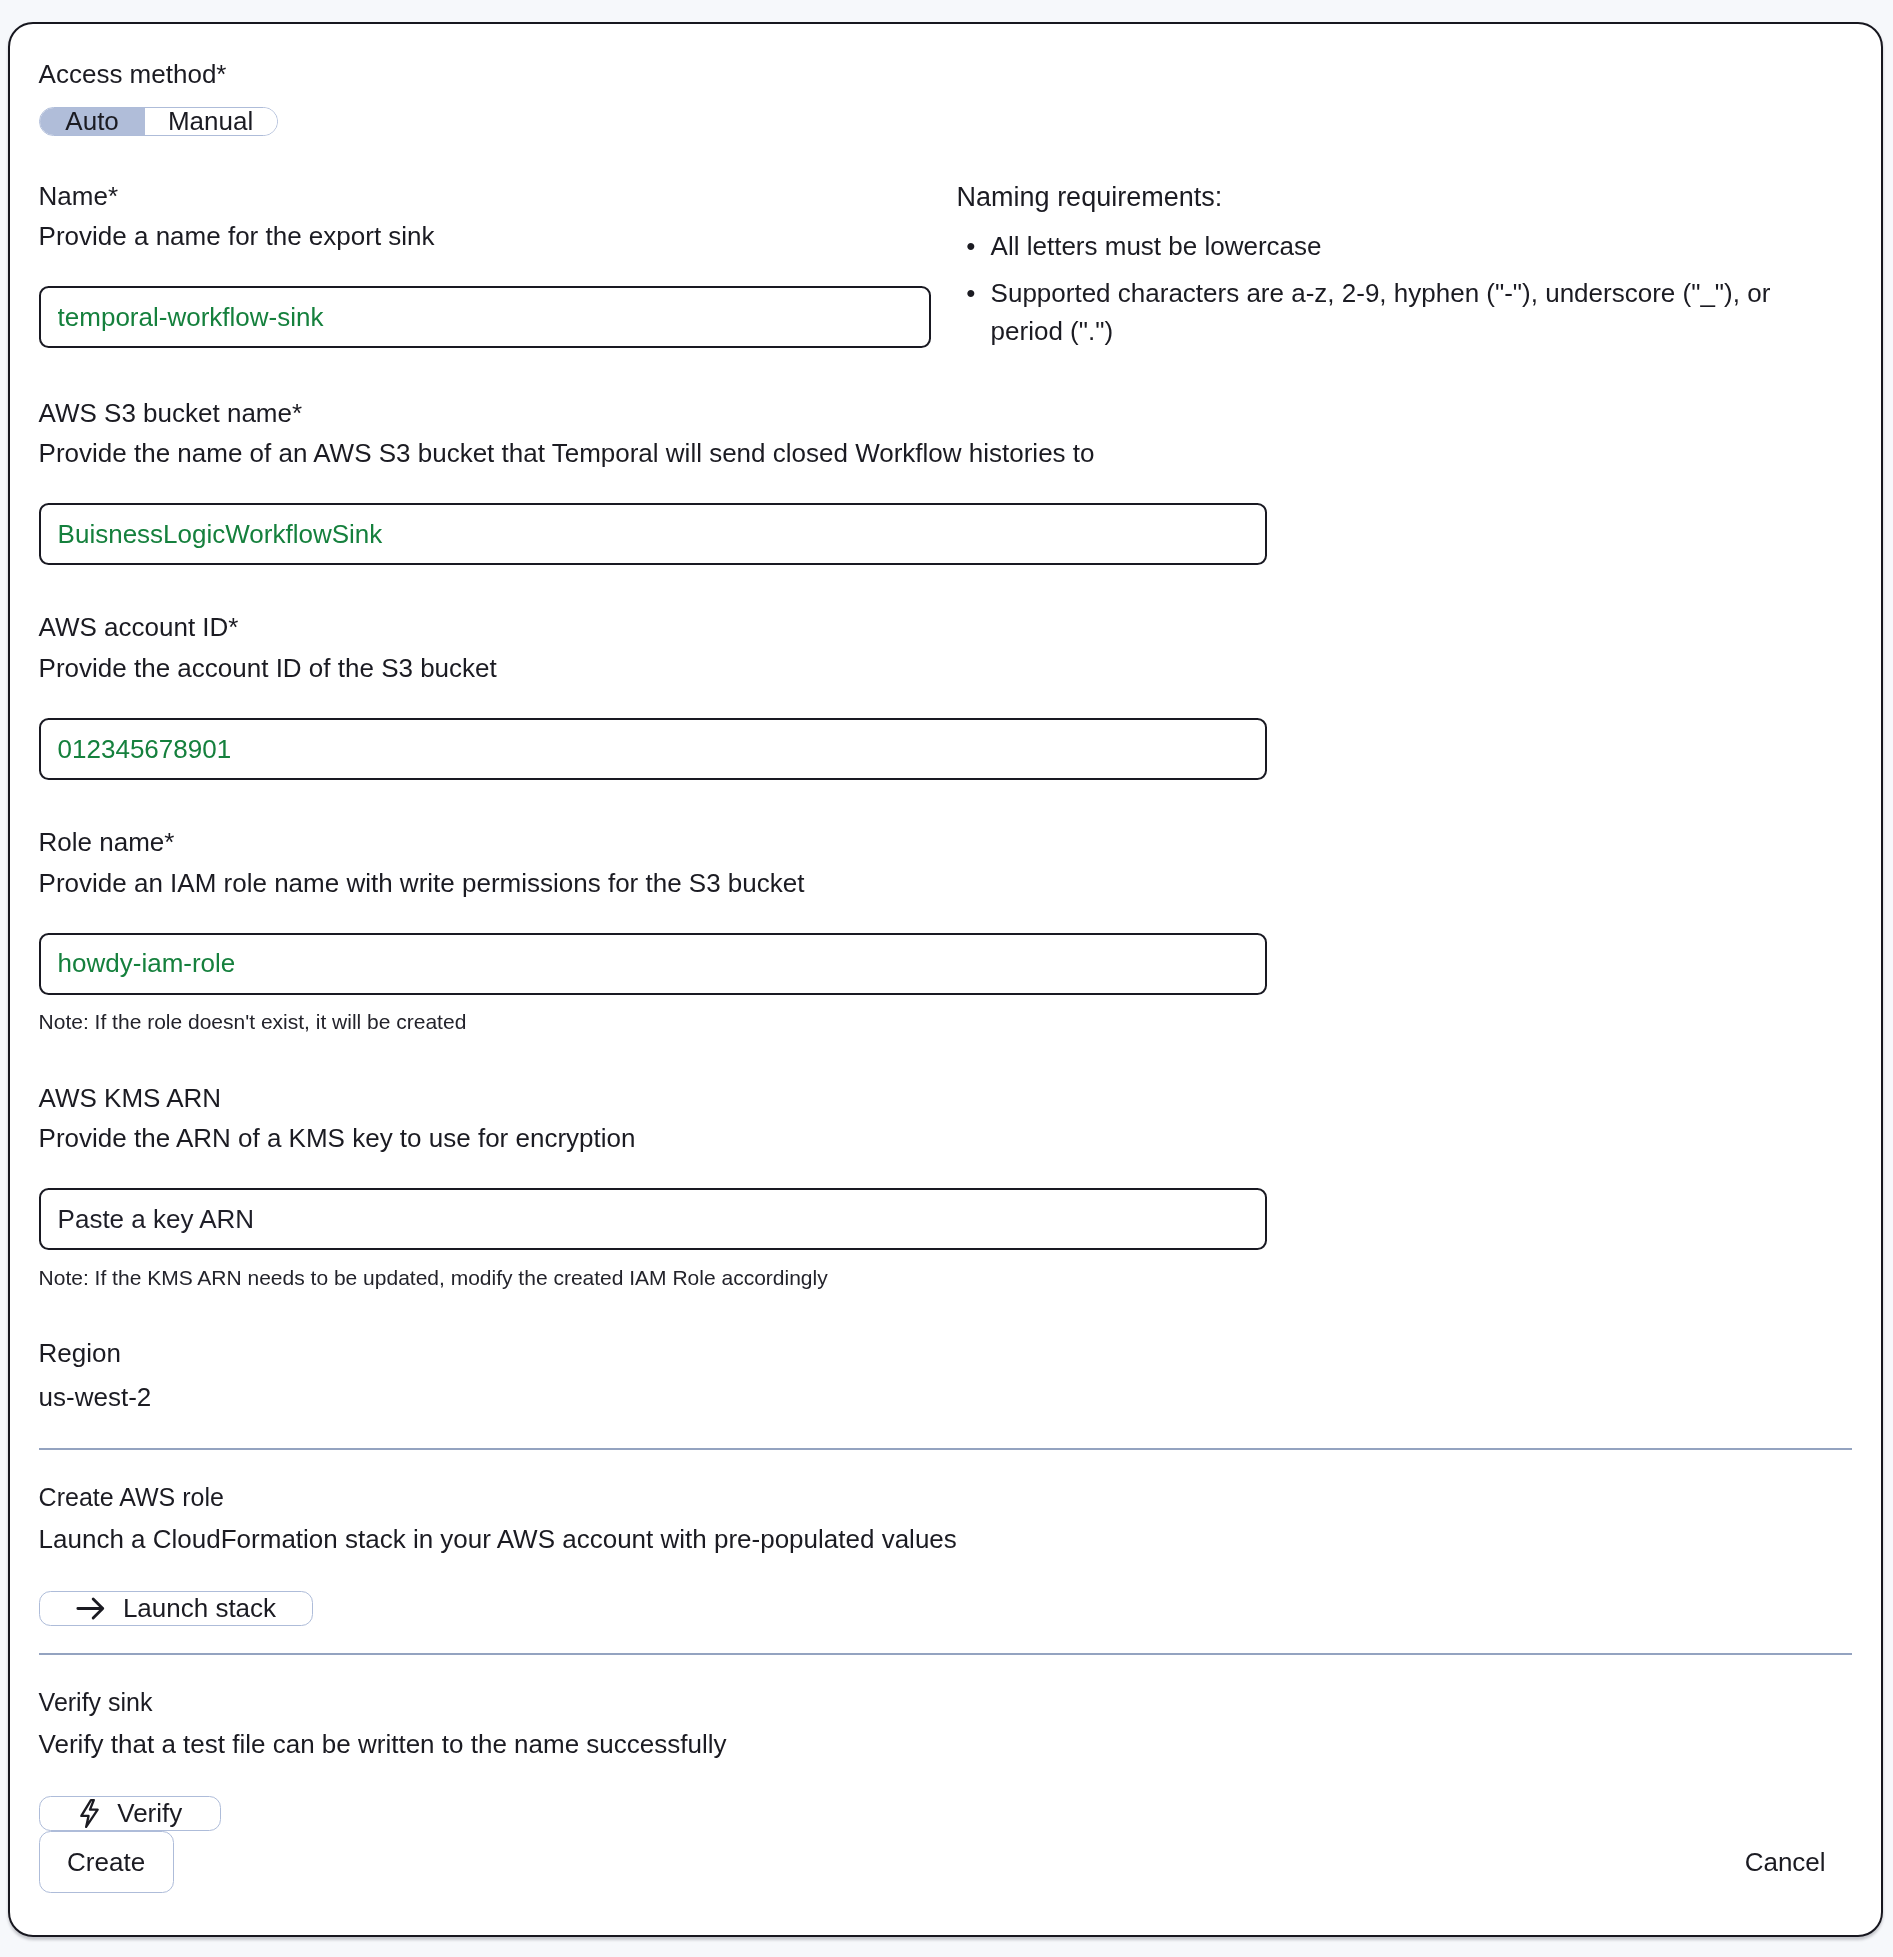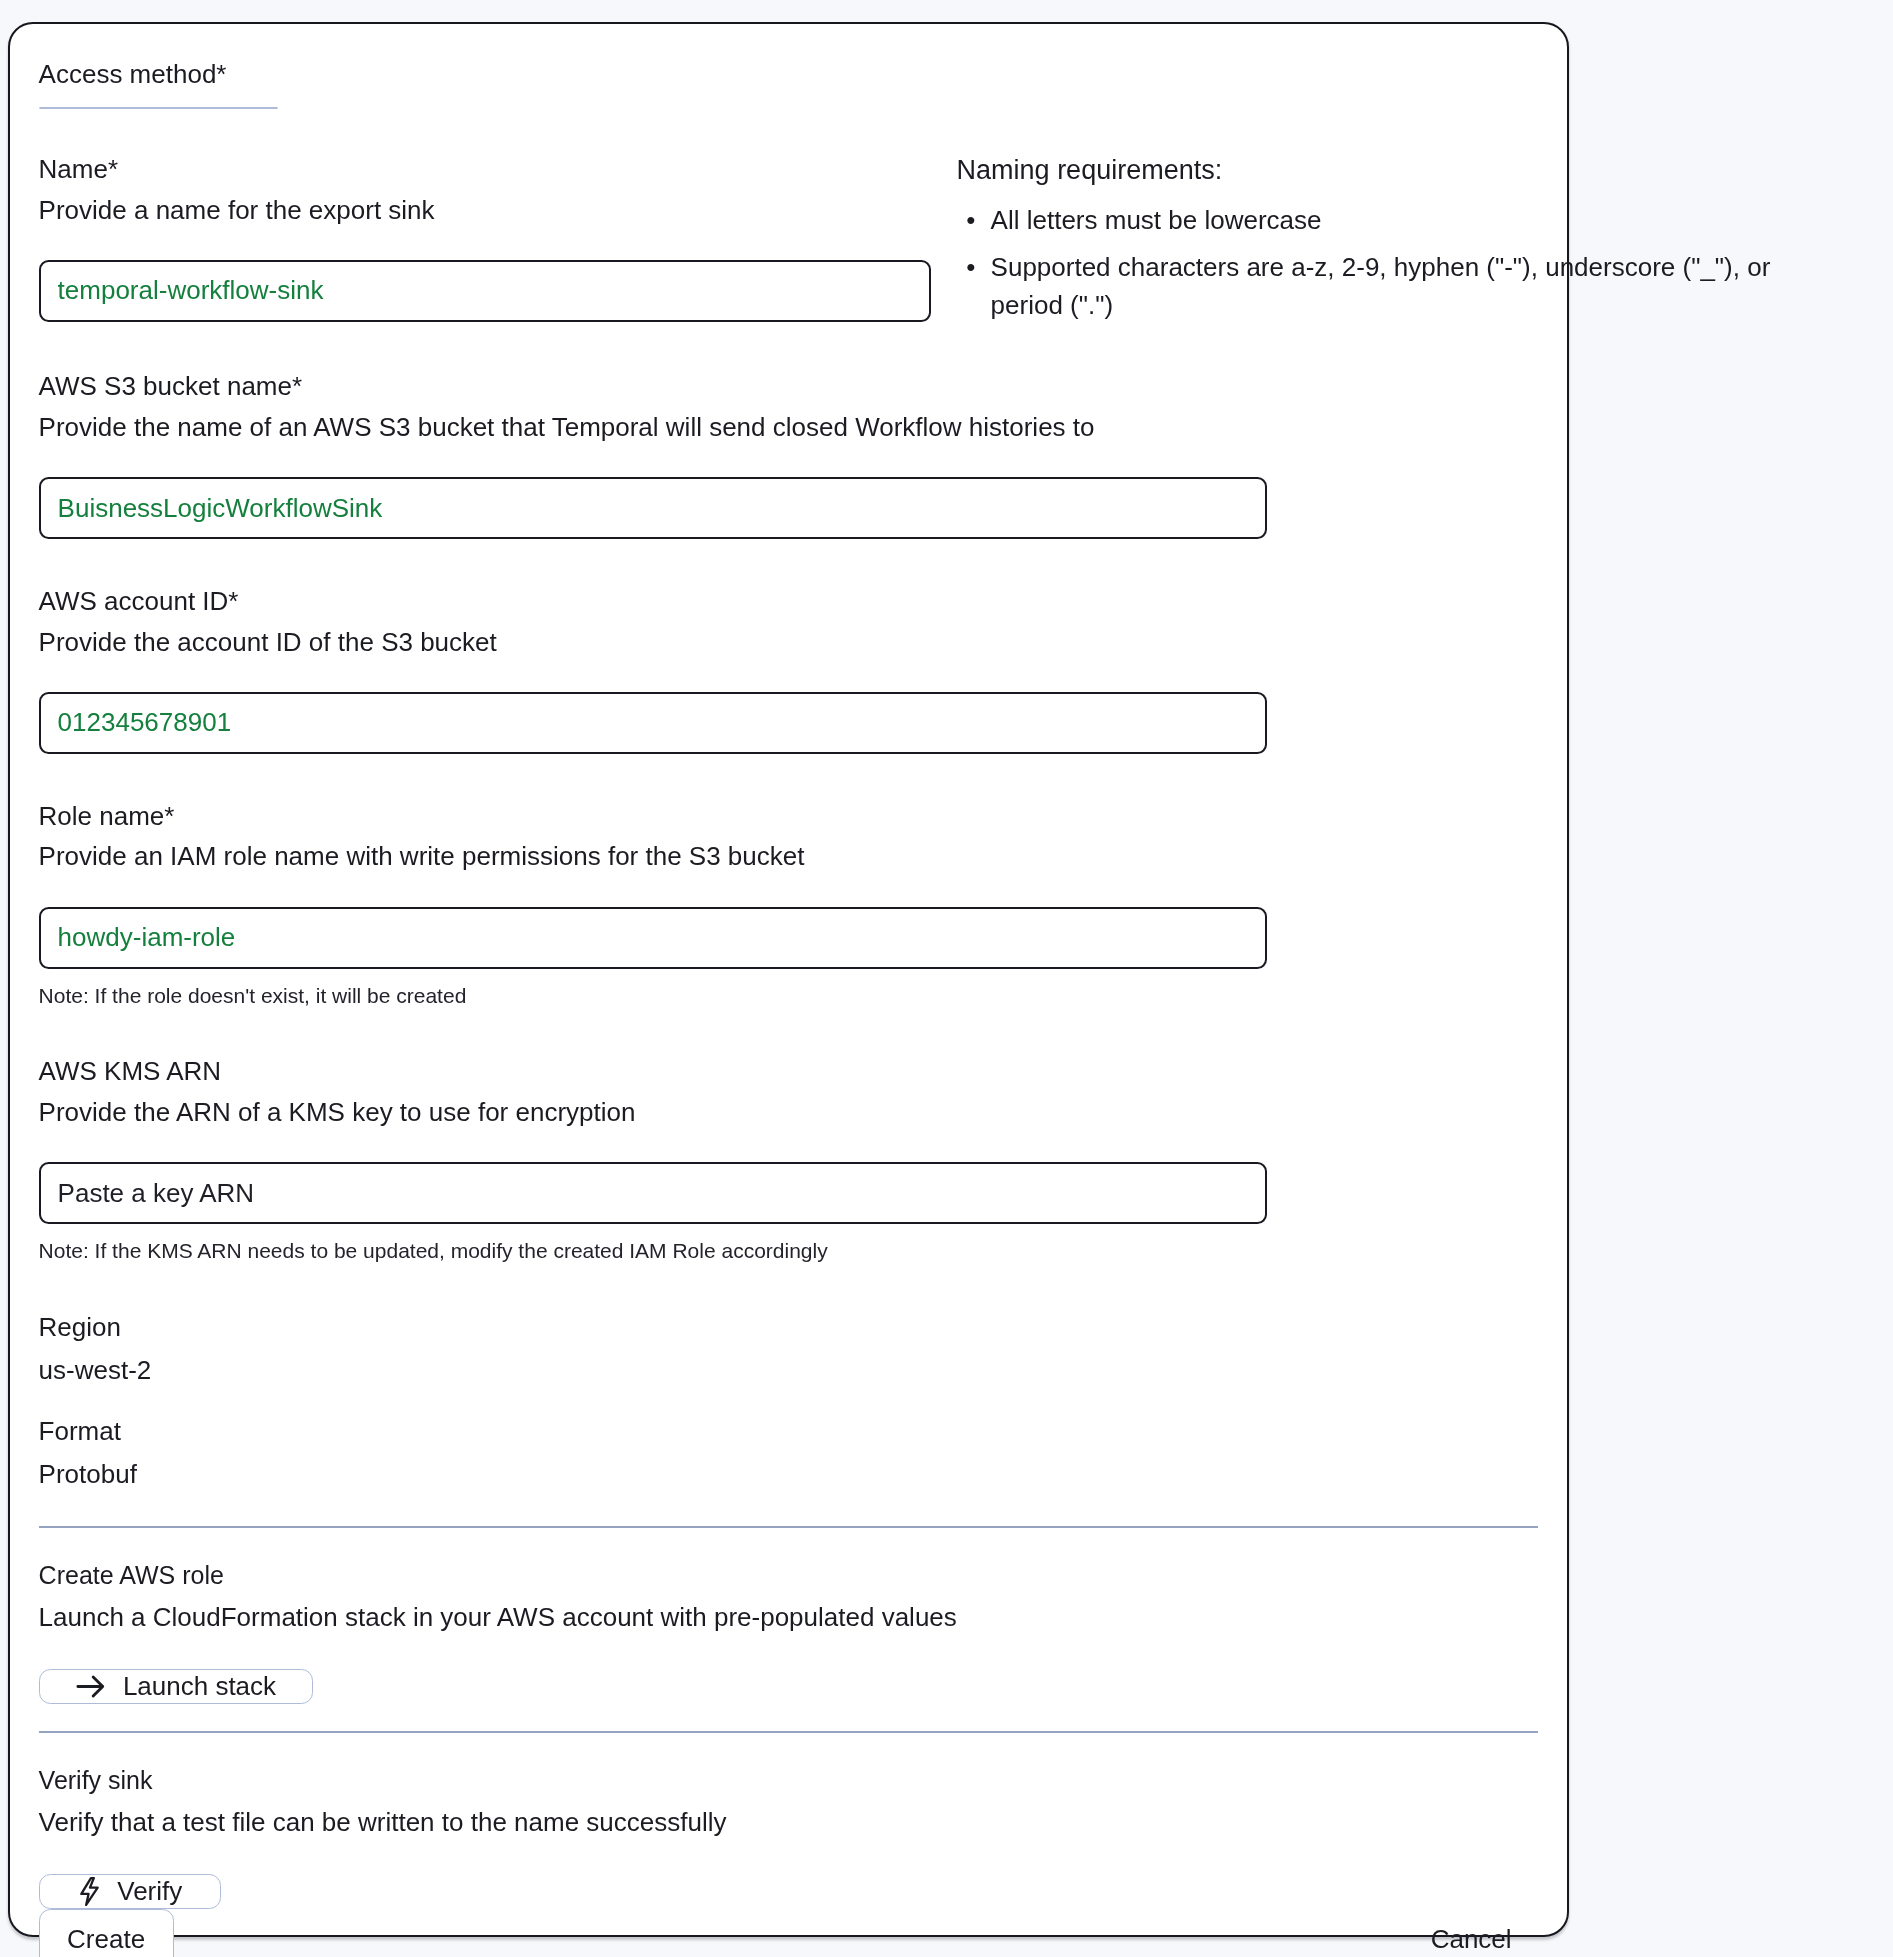--- a/index.html
+++ b/index.html
@@ -4,21 +4,21 @@
 <style>
   html,body{margin:0;padding:0;}
   body{
     width:1894px;height:1958px;overflow:hidden;
     background:#f6f8fb;
     font-family:"Liberation Sans", sans-serif;
     color:#1b1b22;
   }
   .card{
     position:absolute;left:7.6px;top:22px;
-    width:1561px;height:1915px;box-sizing:border-box;
+    width:1875px;height:1915px;box-sizing:border-box;
     background:#ffffff;
     border:2.9px solid #17171f;border-radius:25px;
     box-shadow:0 2.9px 2.9px rgba(20,20,30,.22);
     padding:34px 29px 40px 29px;
     display:flex;flex-direction:column;
   }
   .lbl{font-size:26px;line-height:1.3;}
   .desc{font-size:26px;line-height:1.3;margin-top:6.7px;}
   .note{font-size:21px;line-height:1.3;margin-top:13.4px;color:#23232b;}
   .text-input{
@@ -122,24 +122,20 @@
     <div class="desc">Provide the ARN of a KMS key to use for encryption</div>
     <input type="text" class="text-input w-full" placeholder="Paste a key ARN" style="">
     <div class="note">Note: If the KMS ARN needs to be updated, modify the created IAM Role accordingly</div>
   </div>
 
   <div class="section">
     <div class="lbl">Region</div>
     <div class="kv-value">us-west-2</div>
   </div>
 
-  <div class="section" style="margin-top:27px;">
-    <div class="lbl">Format</div>
-    <div class="kv-value">Protobuf</div>
-  </div>
 
   <hr class="divider">
 
   <div class="sec-title">Create AWS role</div>
   <div class="sec-desc">Launch a CloudFormation stack in your AWS account with pre-populated values</div>
   <button class="btn btn-launch">
     <span style="display:inline-flex;">
       <svg width="32.5" height="27" viewBox="0 0 34 28" fill="none">
         <path d="M3 14 H29 M19 4 L29 14 L19 24" stroke="#1b1b22" stroke-width="3" stroke-linecap="round" stroke-linejoin="round"></path>
       </svg>

